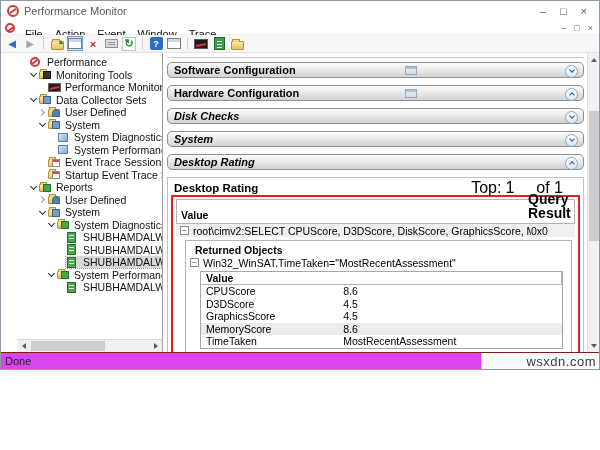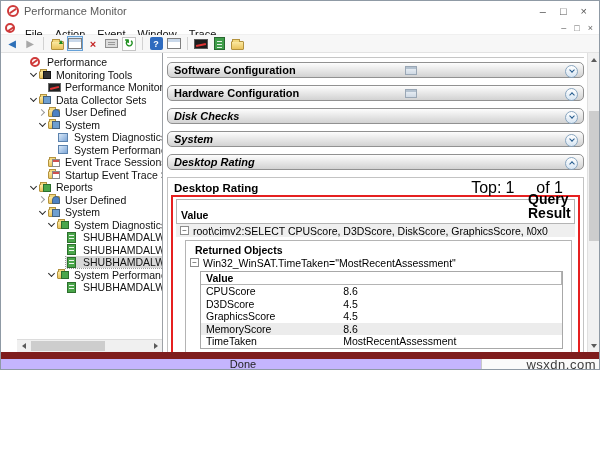--- a/index.html
+++ b/index.html
@@ -118,21 +118,21 @@
   .pc2 { flex:1; }
   .prow.shaded { background:#ececec; }
 
   
   .v-scrollbar { position:absolute; top:0; right:0; bottom:0; width:12px; background:#f1f1f1; border-left:1px solid #e0e0e0; }
   .v-scrollbar .sb-btn { width:12px; height:13px; }
   .v-btn-bottom { position:absolute; bottom:0; }
   .v-thumb { position:absolute; top:58px; left:1px; width:10px; height:130px; background:#cdcdcd; }
 
   
-  .statusbar { height:17px; flex:0 0 auto; background:#c4b5fd; border-top:7px solid #7f1d1d; display:flex; align-items:center; font-size:11px; color:#222;text-align:center; }
+  .statusbar { height:17px; flex:0 0 auto; background:#d946ef; border-top:1px solid #7f1d1d; display:flex; align-items:center; font-size:11px; color:#222; }
   .status-text { padding-left:4px; flex:1; }
   .wm-cell { width:118px; height:100%; border-left:1px solid #c8c8c8; background:#fafafa; display:flex; align-items:center; justify-content:flex-end; }
   .watermark { font-size:13px; color:#3c3c3c; padding-right:3px; letter-spacing:0.5px; }
 </style>
 </head>
 <body>
 
 <div class="window">
 
   <div class="titlebar">

